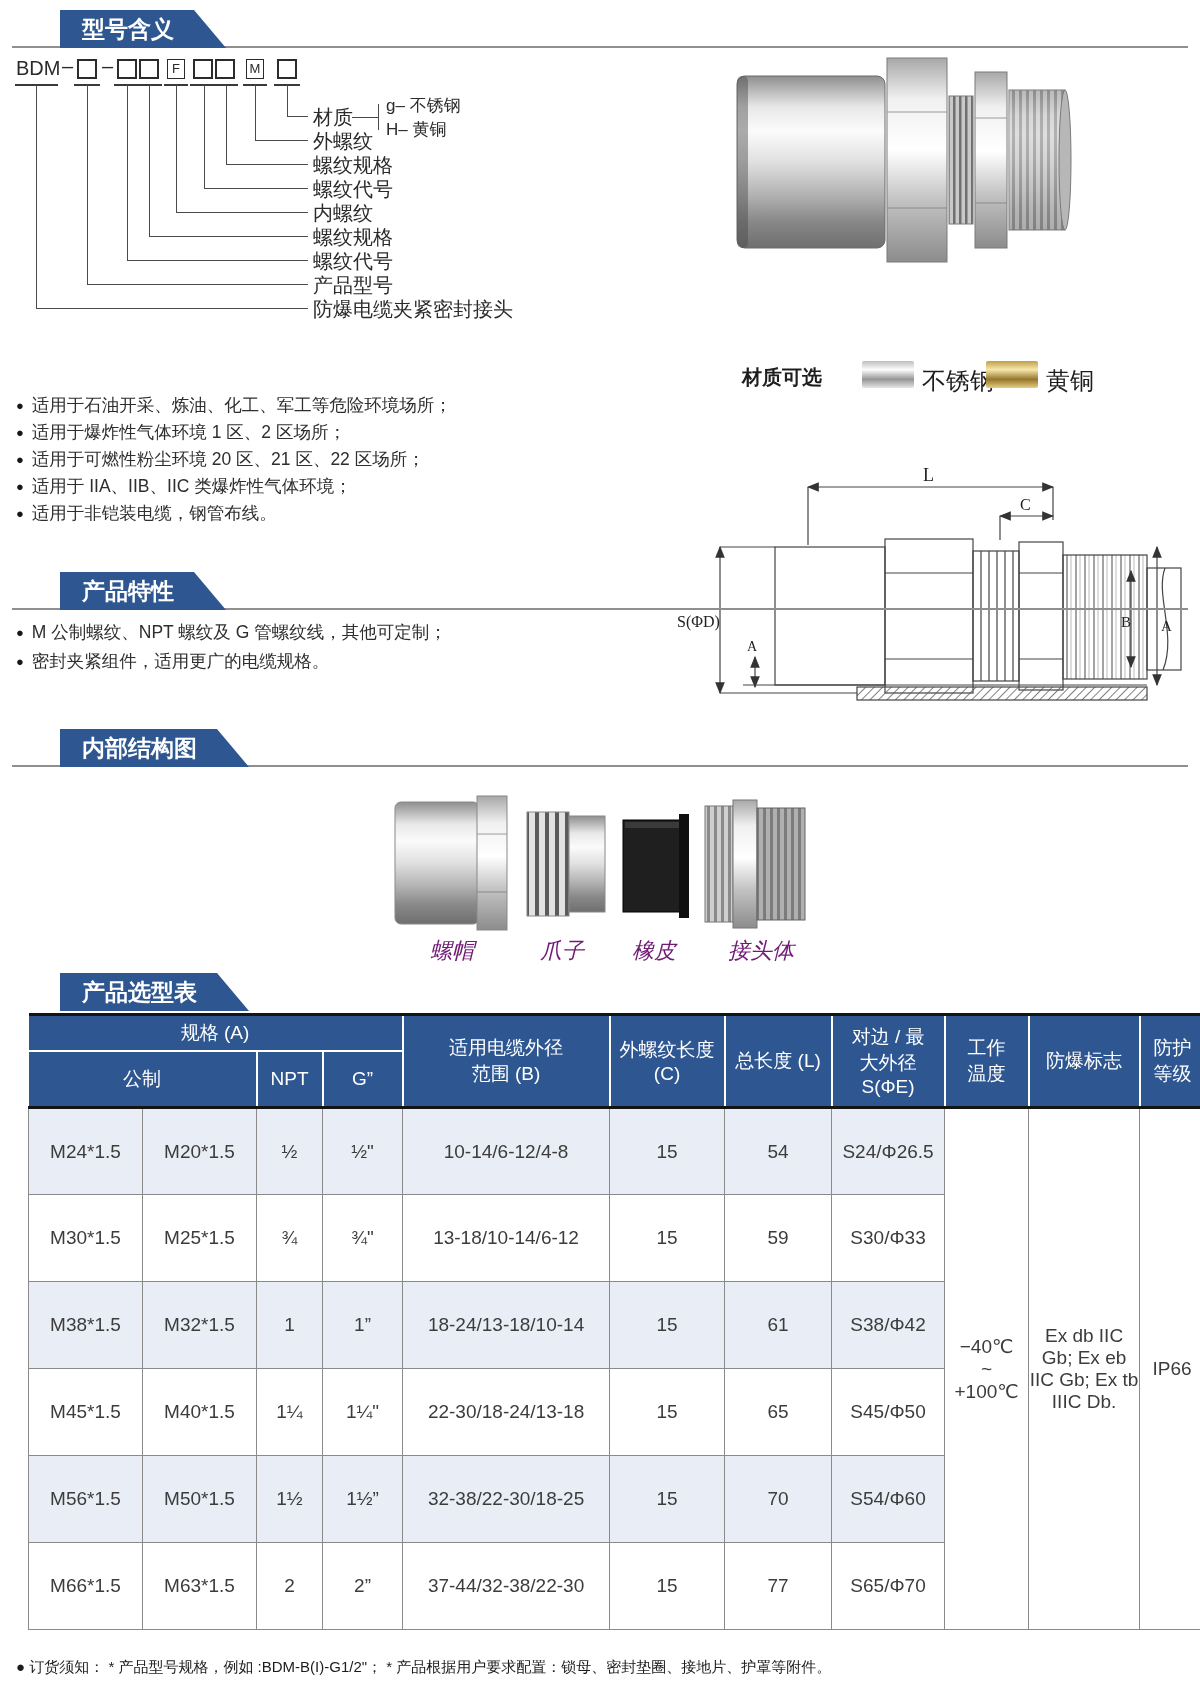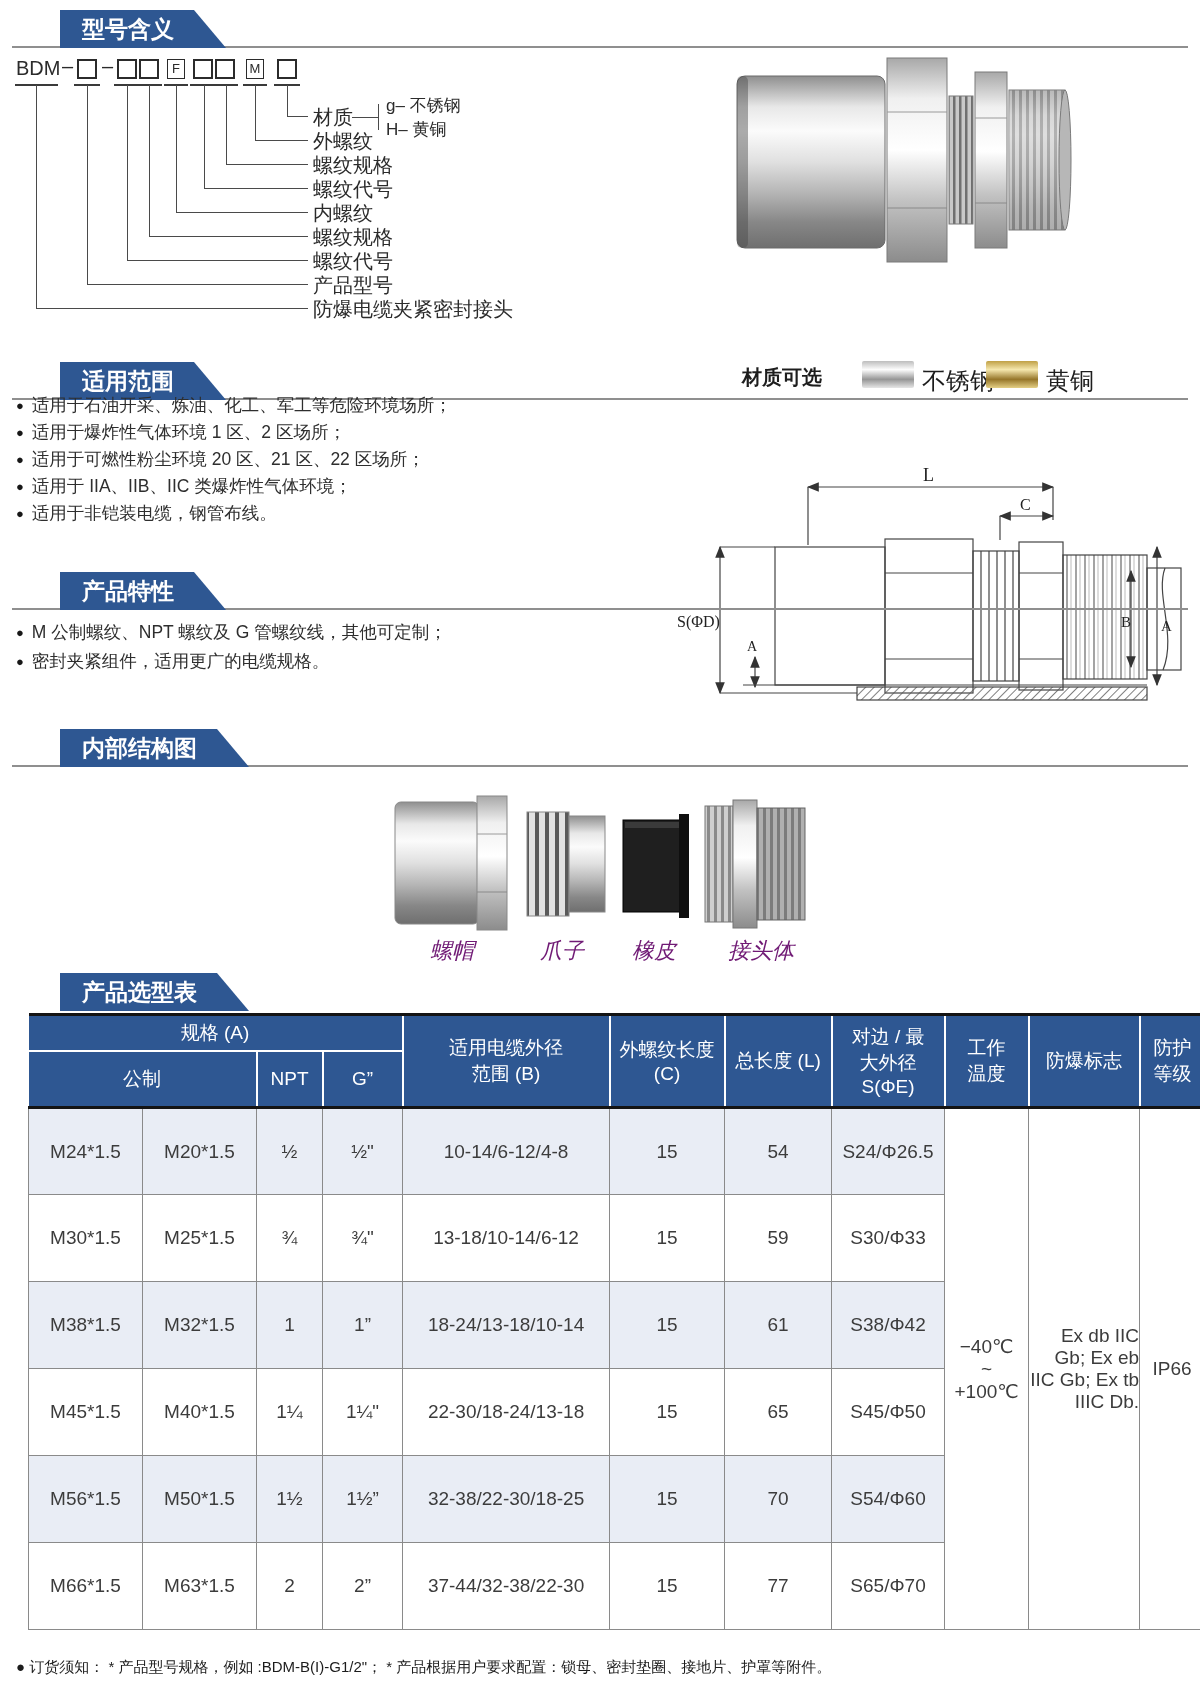--- a/index.html
+++ b/index.html
@@ -157,24 +157,20 @@
       <rect x="224" y="48" width="24" height="128" fill="url(#ribsP)" stroke="#7a7a7a"></rect>
       <rect x="250" y="24" width="32" height="176" fill="url(#metalV2)" stroke="#7a7a7a"></rect>
       <line x1="250" y1="70" x2="282" y2="70" stroke="#9a9a9a"></line>
       <line x1="250" y1="155" x2="282" y2="155" stroke="#8a8a8a"></line>
       <rect x="284" y="42" width="56" height="140" fill="url(#thrP)" stroke="#7a7a7a"></rect>
       <rect x="284" y="42" width="56" height="140" fill="url(#metalV)" opacity="0.35"></rect>
       <ellipse cx="340" cy="112" rx="6" ry="70" fill="#b7b7b7" stroke="#7a7a7a"></ellipse>
     </svg>
   </div>
 
-  <div class="banner" style="top:362px">
-    <div class="banner-line"></div>
-    <div class="banner-shape">适用范围</div>
-  </div>
 
   <div class="blist" style="top:392px">
     <div class="item"><span class="bullet">●</span><span>适用于石油开采、炼油、化工、军工等危险环境场所；</span></div>
     <div class="item"><span class="bullet">●</span><span>适用于爆炸性气体环境 1 区、2 区场所；</span></div>
     <div class="item"><span class="bullet">●</span><span>适用于可燃性粉尘环境 20 区、21 区、22 区场所；</span></div>
     <div class="item"><span class="bullet">●</span><span>适用于 IIA、IIB、IIC 类爆炸性气体环境；</span></div>
     <div class="item"><span class="bullet">●</span><span>适用于非铠装电缆，钢管布线。</span></div>
   </div>
 
   <div class="mat-label" style="left:742px;top:364px">材质可选</div>
@@ -350,21 +346,21 @@
         <td>½"</td>
         <td>10-14/6-12/4-8</td>
         <td>15</td>
         <td>54</td>
         <td>S24/Φ26.5</td>
         <td rowspan="6" class="merged">
           <div>−40℃</div>
           <div>~</div>
           <div>+100℃</div>
         </td>
-        <td rowspan="6" class="merged" style="text-align:right;padding:2px 0">Ex db IIC Gb; Ex eb IIC Gb; Ex tb IIIC Db.</td>
+        <td rowspan="6" class="merged" style="text-align:center;padding:2px 0">Ex db IIC Gb; Ex eb IIC Gb; Ex tb IIIC Db.</td>
         <td rowspan="6" class="merged">IP66</td>
       </tr>
       <tr>
         <td>M30*1.5</td>
         <td>M25*1.5</td>
         <td>¾</td>
         <td>¾"</td>
         <td>13-18/10-14/6-12</td>
         <td>15</td>
         <td>59</td>

